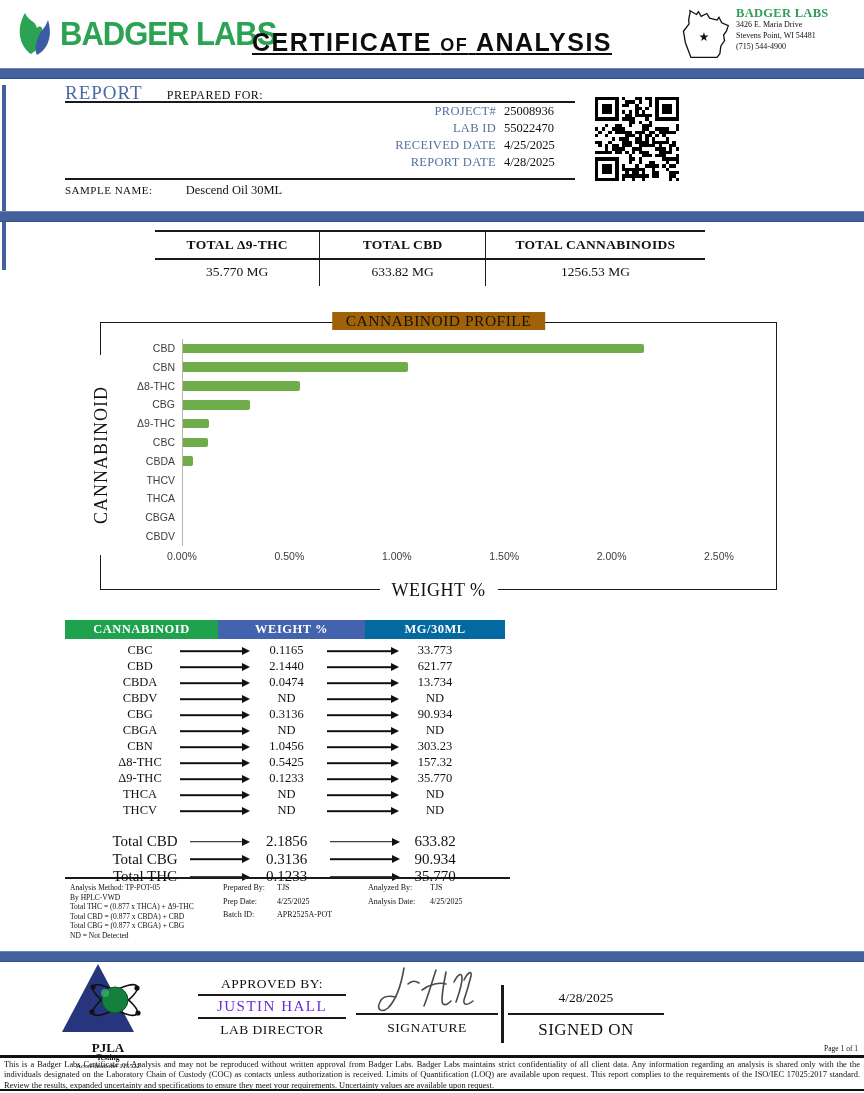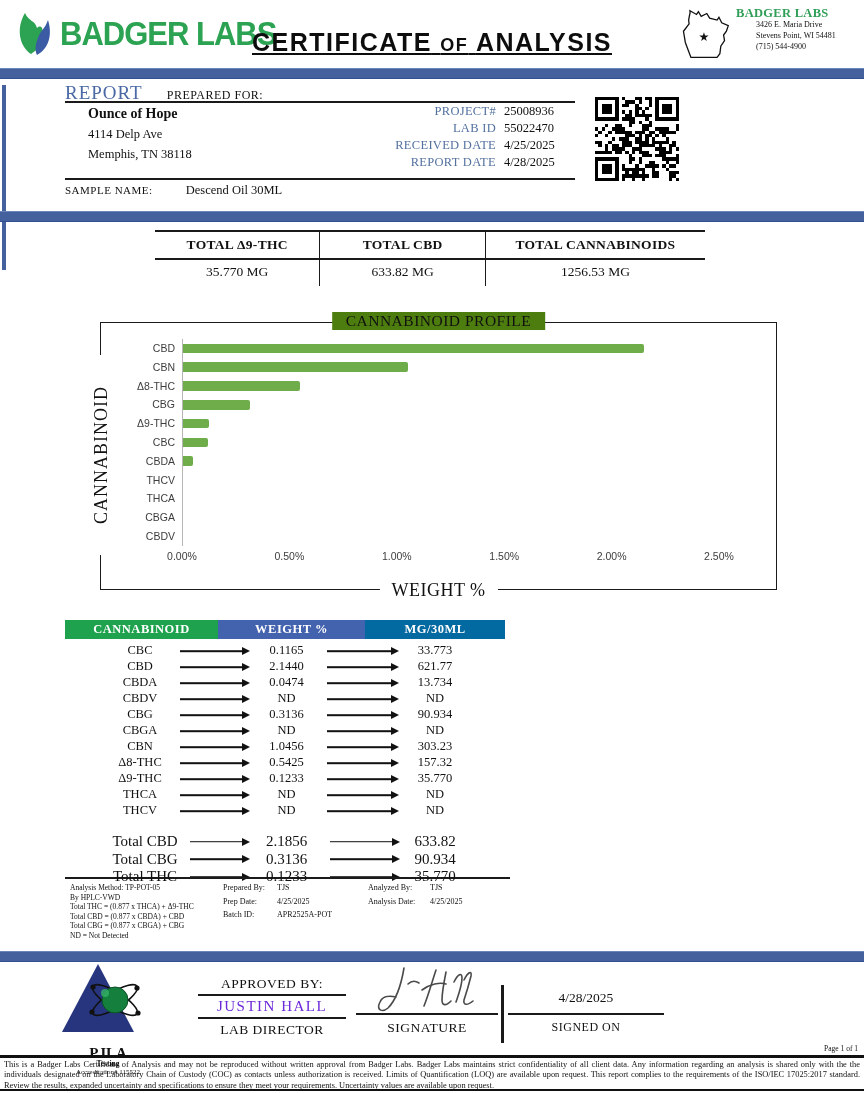--- a/index.html
+++ b/index.html
@@ -11,21 +11,21 @@
   .brand{left:14px;top:10px;display:flex;align-items:center;gap:6px;}
   .brand-text{font-family:"Liberation Sans",sans-serif;font-weight:bold;font-size:31px;
               letter-spacing:-1px;color:#2ca352;transform:scaleY(1.05);}
   .coa-title{left:50%;top:28px;transform:translateX(-50%);white-space:nowrap;
              font-family:"Liberation Sans",sans-serif;font-weight:bold;font-size:25px;
              letter-spacing:1.5px;color:#0d0d0d;text-decoration:underline;}
   .coa-title .of{font-size:18px;}
   .lab-card{left:676px;top:8px;width:184px;display:flex;gap:4px;align-items:flex-start;}
   .lab-card .addr{line-height:11px;}
   .lab-name{color:#2f9e56;font-size:12.5px;font-weight:bold;letter-spacing:.3px;}
-  .lab-line{font-size:8px;color:#111;margin-left:20px;}
+  .lab-line{font-size:8px;color:#111;}
 
   .blue-bar{left:0;width:864px;height:9px;background:#44619e;border-top:1px solid #6b86bb;border-bottom:1px solid #32508f;}
   .left-strip{left:2px;top:85px;width:4px;height:185px;background:#44619e;}
 
   
   .rep-head{left:65px;top:82px;width:510px;}
   .rep-word{color:#4a69a5;font-size:19px;letter-spacing:1px;}
   .rep-sub{color:#111;font-size:12px;letter-spacing:.5px;margin-left:20px;}
   .rule{background:#1a1a1a;height:2px;}
   .client{left:88px;top:104px;line-height:20px;font-size:12.5px;}
@@ -42,21 +42,21 @@
   
   .totals{left:155px;top:230px;width:550px;height:54px;border-top:2px solid #1a1a1a;display:flex;}
   .totals .sep{position:absolute;left:0;right:0;top:26px;height:2px;background:#1a1a1a;}
   .tot-col{display:flex;flex-direction:column;}
   .tot-col.c1{width:165px;} .tot-col.c2{width:165px;border-left:1.6px solid #1a1a1a;} .tot-col.c3{width:220px;border-left:1.6px solid #1a1a1a;}
   .tot-h{height:26px;display:flex;align-items:center;justify-content:center;font-weight:bold;font-size:13.5px;letter-spacing:.3px;}
   .tot-v{height:28px;display:flex;align-items:center;justify-content:center;font-size:13.5px;}
 
   
   .chart{left:100px;top:322px;width:675px;height:266px;border:1.6px solid #1a1a1a;}
-  .chart-title{position:absolute;top:-11px;left:50%;transform:translateX(-50%);background:#4d7c0f;
+  .chart-title{position:absolute;top:-11px;left:50%;transform:translateX(-50%);background:#a16207;
                padding:0 14px;font-size:15.5px;letter-spacing:.5px;white-space:nowrap;}
   .chart-ylabel{position:absolute;left:-100px;top:122px;width:200px;height:20px;line-height:20px;
                 text-align:center;background:#fff;transform:rotate(-90deg);font-size:18px;letter-spacing:1px;}
   .chart-xlabel{position:absolute;bottom:-12px;left:50%;transform:translateX(-50%);background:#fff;
                 padding:0 12px;font-size:18px;letter-spacing:.5px;white-space:nowrap;}
   .plot{position:absolute;left:0;top:16px;width:100%;}
   .chart-row{display:flex;height:18.8px;}
   .cat{width:81px;text-align:right;padding-right:7px;box-sizing:border-box;
        font-family:"Liberation Sans",sans-serif;font-size:10.5px;color:#3d3d3d;line-height:18.8px;}
   .track{width:537px;border-left:1px solid #b5b5b5;display:flex;align-items:center;}
@@ -90,34 +90,34 @@
   .method{left:65px;top:877px;width:445px;border-top:2px solid #1a1a1a;}
   .m-left{position:absolute;left:5px;top:4px;width:150px;}
   .m-line{font-size:7.5px;line-height:9.5px;color:#111;}
   .m-mid{position:absolute;left:158px;top:4px;width:140px;}
   .m-right{position:absolute;left:303px;top:4px;width:140px;}
   .kv{display:flex;margin-bottom:4.5px;font-size:8px;}
   .kv .k{width:54px;} .m-right .kv .k{width:62px;}
 
   
   .pjla{left:58px;top:962px;width:100px;text-align:center;}
-  .pjla-org{font-weight:bold;font-size:15px;line-height:11px;margin-top:10px;}
+  .pjla-org{font-weight:bold;font-size:13px;line-height:11px;margin-top:4px;}
   .pjla-l2{font-weight:bold;font-size:7.5px;line-height:9px;}
   .pjla-l3{font-size:7px;line-height:9px;}
   .approved{left:198px;top:976px;width:148px;text-align:center;}
   .ap-label{font-size:13.5px;letter-spacing:.5px;padding-bottom:2px;border-bottom:2px solid #1a1a1a;}
   .ap-name{color:#6d28d9;font-size:15px;letter-spacing:1.5px;padding:2px 0 2px;border-bottom:2px solid #1a1a1a;}
   .ap-title{font-size:13.5px;letter-spacing:.5px;padding-top:3px;}
   .sig-img{left:358px;top:962px;}
   .sig-line-l{left:356px;top:1013px;width:142px;height:2px;background:#1a1a1a;}
   .sig-line-r{left:508px;top:1013px;width:156px;height:2px;background:#1a1a1a;}
   .sig-vline{left:501px;top:985px;width:2.5px;height:58px;background:#1a1a1a;}
   .sig-label{left:356px;top:1020px;width:142px;text-align:center;font-size:13.5px;letter-spacing:.5px;}
   .signed-date{left:508px;top:990px;width:156px;text-align:center;font-size:13.5px;}
-  .signed-label{left:508px;top:1020px;width:156px;text-align:center;font-size:12px;letter-spacing:.5px;}
+  .signed-label{left:508px;top:1020px;width:156px;text-align:center;font-size:17px;letter-spacing:.5px;}
 
   
   .page-num{right:6px;top:1044px;font-size:7.5px;}
   .foot-rule{left:0;top:1055px;width:864px;height:2.5px;background:#111;}
   .disclaimer{left:4px;top:1060px;width:856px;font-size:8.4px;line-height:10.3px;text-align:justify;color:#111;}
   .bottom-rule{left:0;top:1089px;width:864px;height:2px;background:#111;}
 </style>
 </head>
 <body>
 
@@ -156,25 +156,20 @@
 
   <div class="abs blue-bar" style="top:68px;"></div>
   <div class="abs left-strip"></div>
 
   <div class="abs rep-head">
     <span class="rep-word">REPORT</span>
     <span class="rep-sub">PREPARED FOR:</span>
   </div>
   <div class="abs rule" style="left:65px;top:101px;width:510px;"></div>
 
-  <div class="abs client">
-    <div class="cname">Ounce of Hope</div>
-    <div>4114 Delp Ave</div>
-    <div>Memphis, TN 38118</div>
-  </div>
 
   <div class="abs meta">
     <div class="meta-row">
       <span class="meta-label">PROJECT#</span>
       <span class="meta-value">25008936</span>
     </div>
     <div class="meta-row">
       <span class="meta-label">LAB ID</span>
       <span class="meta-value">55022470</span>
     </div>

